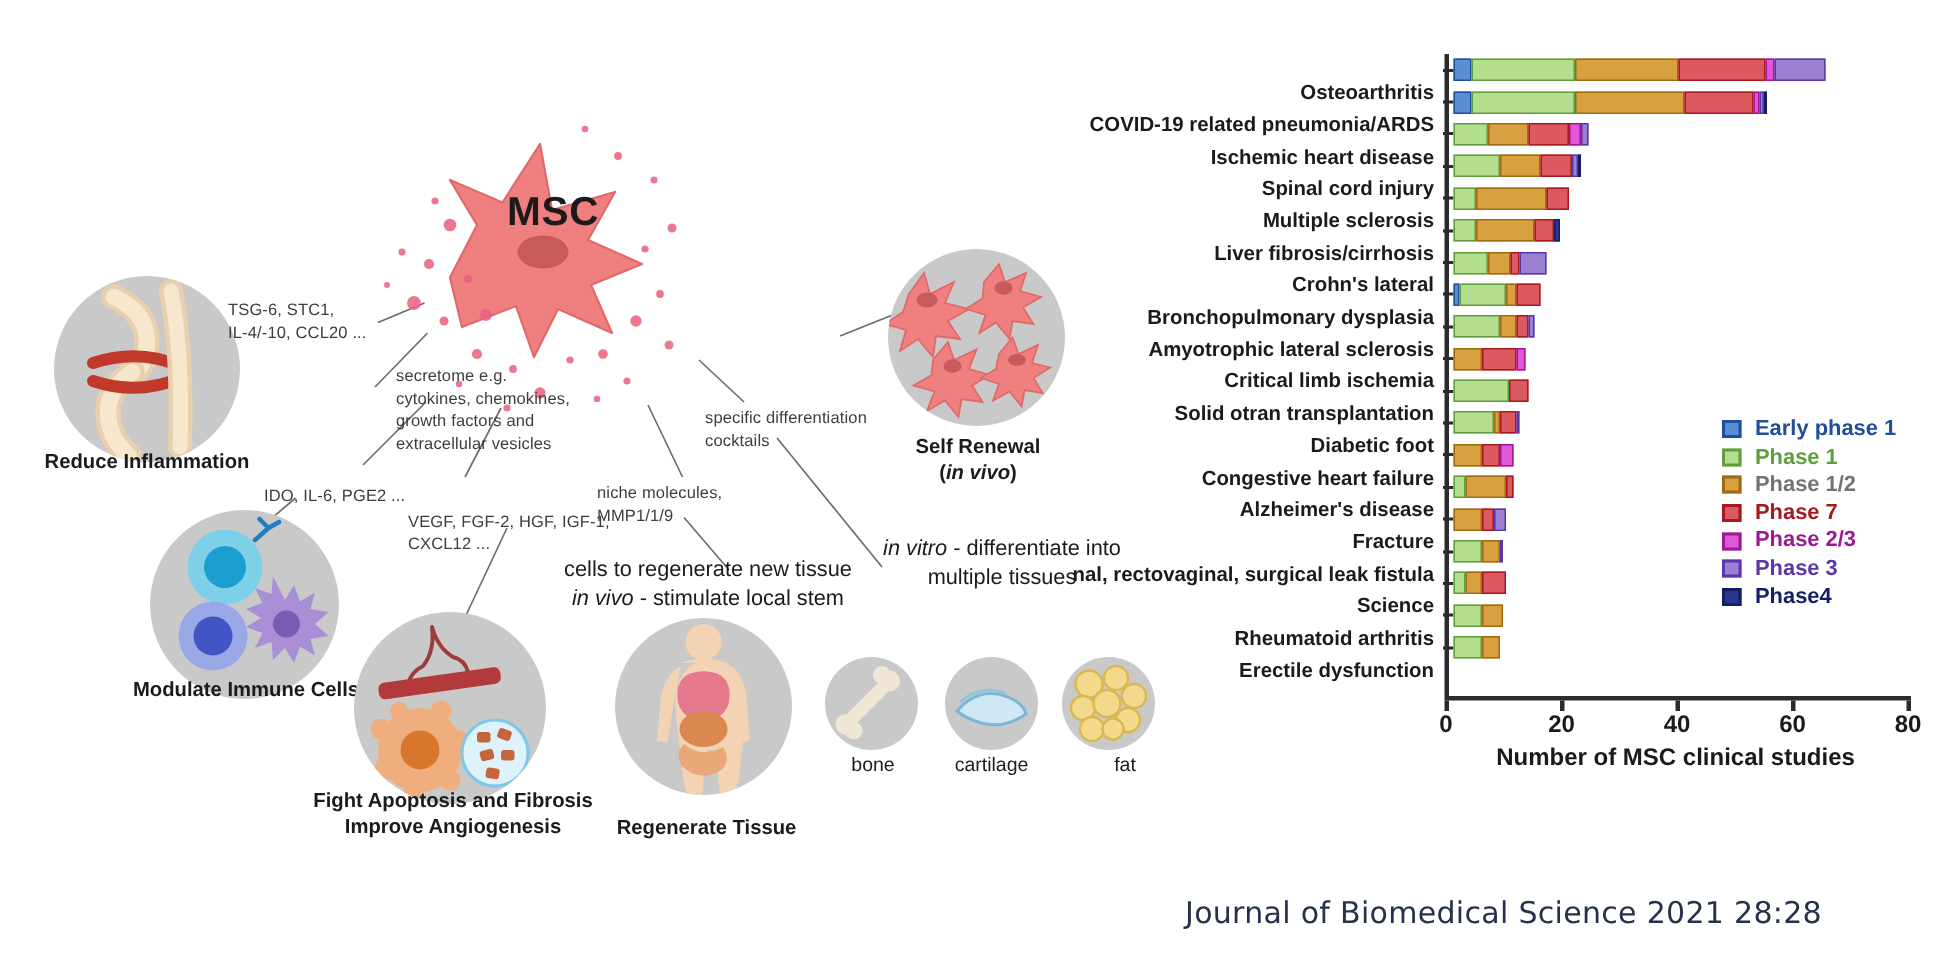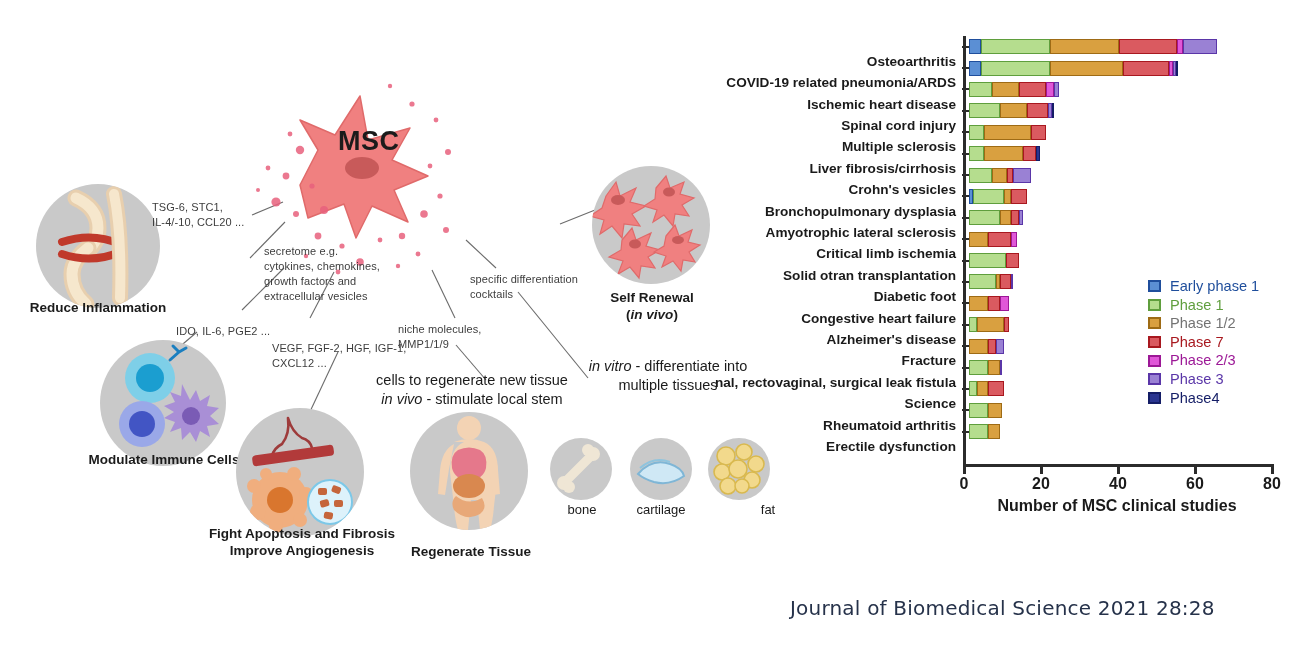--- a/index.html
+++ b/index.html
@@ -24,21 +24,21 @@
   .bar{height:15px;display:flex;align-items:stretch;position:relative;}
   .seg{height:15px;box-sizing:border-box;}
   .axisline{position:absolute;left:303px;top:14px;width:2.5px;background:#2b2b2b;}
   .xaxis{position:absolute;left:303px;height:2.5px;background:#2b2b2b;}
   .xtick{position:absolute;width:2.5px;height:7px;background:#2b2b2b;}
   .xlab{position:absolute;font-size:16px;font-weight:bold;color:#1a1a1a;transform:translateX(-50%);}
   .xtitle{position:absolute;font-size:16px;font-weight:bold;color:#1a1a1a;text-align:center;}
   .legend{position:absolute;left:488px;top:255px;}
   .legrow{display:flex;align-items:center;height:18.6px;}
   .swatch{width:13px;height:12px;box-sizing:border-box;margin-right:9px;}
-  .legtext{font-size:14.6px;font-weight:normal;line-height:1;}
+  .legtext{font-size:14.6px;font-weight:bold;line-height:1;}
 
   .journal{position:absolute;left:790px;top:596px;font-size:20px;color:#26324a;font-family:"DejaVu Sans",sans-serif;letter-spacing:.2px;}
 </style>
 </head>
 <body>
 <div id="root">
 
 <div class="schematic">
 
   <svg class="lines">
@@ -190,21 +190,21 @@
             <circle cx="36" cy="14" r="8"></circle>
             <circle cx="48" cy="26" r="8"></circle>
         <circle cx="14" cy="34" r="8"></circle>
             <circle cx="30" cy="31" r="9"></circle>
             <circle cx="44" cy="42" r="8"></circle>
         <circle cx="20" cy="48" r="8"></circle>
             <circle cx="34" cy="48" r="7"></circle>
       </g>
     </svg>
   </div>
-  <div class="mid" style="left:736px;top:502px;width:64px;font-size:13px;">fat</div>
+  <div class="mid" style="left:718px;top:502px;width:64px;font-size:13px;">fat</div>
 
   <div class="circ" style="left:592px;top:166px;width:118px;height:118px;">
     <svg width="118" height="118" viewBox="0 0 118 118">
       <g fill="#f08080" stroke="#e06a6a" stroke-width="1.2">
         <path d="M14 30 l10 -14 l4 14 l16 -8 l-6 14 l16 4 l-14 8 l8 12 l-16 -2 l-2 14 l-10 -12 l-12 8 l4 -14 l-14 -4 l12 -8 Z"></path>
         <path d="M64 22 l10 -12 l4 12 l14 -6 l-4 12 l14 4 l-12 7 l7 11 l-14 -2 l-2 12 l-9 -11 l-11 7 l4 -12 l-13 -4 l11 -7 Z"></path>
         <path d="M30 74 l10 -12 l4 12 l15 -7 l-5 13 l14 4 l-12 7 l7 11 l-14 -2 l-2 12 l-9 -11 l-12 7 l5 -13 l-14 -4 l12 -7 Z"></path>
         <path d="M74 70 l9 -11 l4 11 l13 -6 l-4 12 l12 3 l-11 7 l6 10 l-12 -2 l-2 11 l-8 -10 l-11 6 l4 -11 l-12 -4 l10 -6 Z"></path>
       </g>
       <ellipse cx="26" cy="34" rx="7" ry="5" fill="#c85a5a"></ellipse>
@@ -321,21 +321,21 @@
           <div class="rowlabel">Liver fibrosis/cirrhosis</div>
           <div class="tickmark"></div>
           <div class="bar">
             <div class="seg" style="width: 15.4px; background: rgb(181, 221, 142); border: 1.6px solid rgb(95, 158, 61);"></div>
             <div class="seg" style="width: 38.5px; background: rgb(217, 160, 64); border: 1.6px solid rgb(158, 107, 21);"></div>
             <div class="seg" style="width: 13.475px; background: rgb(218, 90, 96); border: 1.6px solid rgb(168, 24, 31);"></div>
             <div class="seg" style="width: 3.85px; background: rgb(42, 53, 144); border: 1.6px solid rgb(20, 29, 102);"></div>
           </div>
         </div>
         <div class="row">
-          <div class="rowlabel">Crohn's vesicles</div>
+          <div class="rowlabel">Crohn's lateral</div>
           <div class="tickmark"></div>
           <div class="bar">
             <div class="seg" style="width: 23.1px; background: rgb(181, 221, 142); border: 1.6px solid rgb(95, 158, 61);"></div>
             <div class="seg" style="width: 15.4px; background: rgb(217, 160, 64); border: 1.6px solid rgb(158, 107, 21);"></div>
             <div class="seg" style="width: 5.775px; background: rgb(218, 90, 96); border: 1.6px solid rgb(168, 24, 31);"></div>
             <div class="seg" style="width: 17.325px; background: rgb(154, 129, 212); border: 1.6px solid rgb(90, 54, 168);"></div>
           </div>
         </div>
         <div class="row">
           <div class="rowlabel">Bronchopulmonary dysplasia</div>

